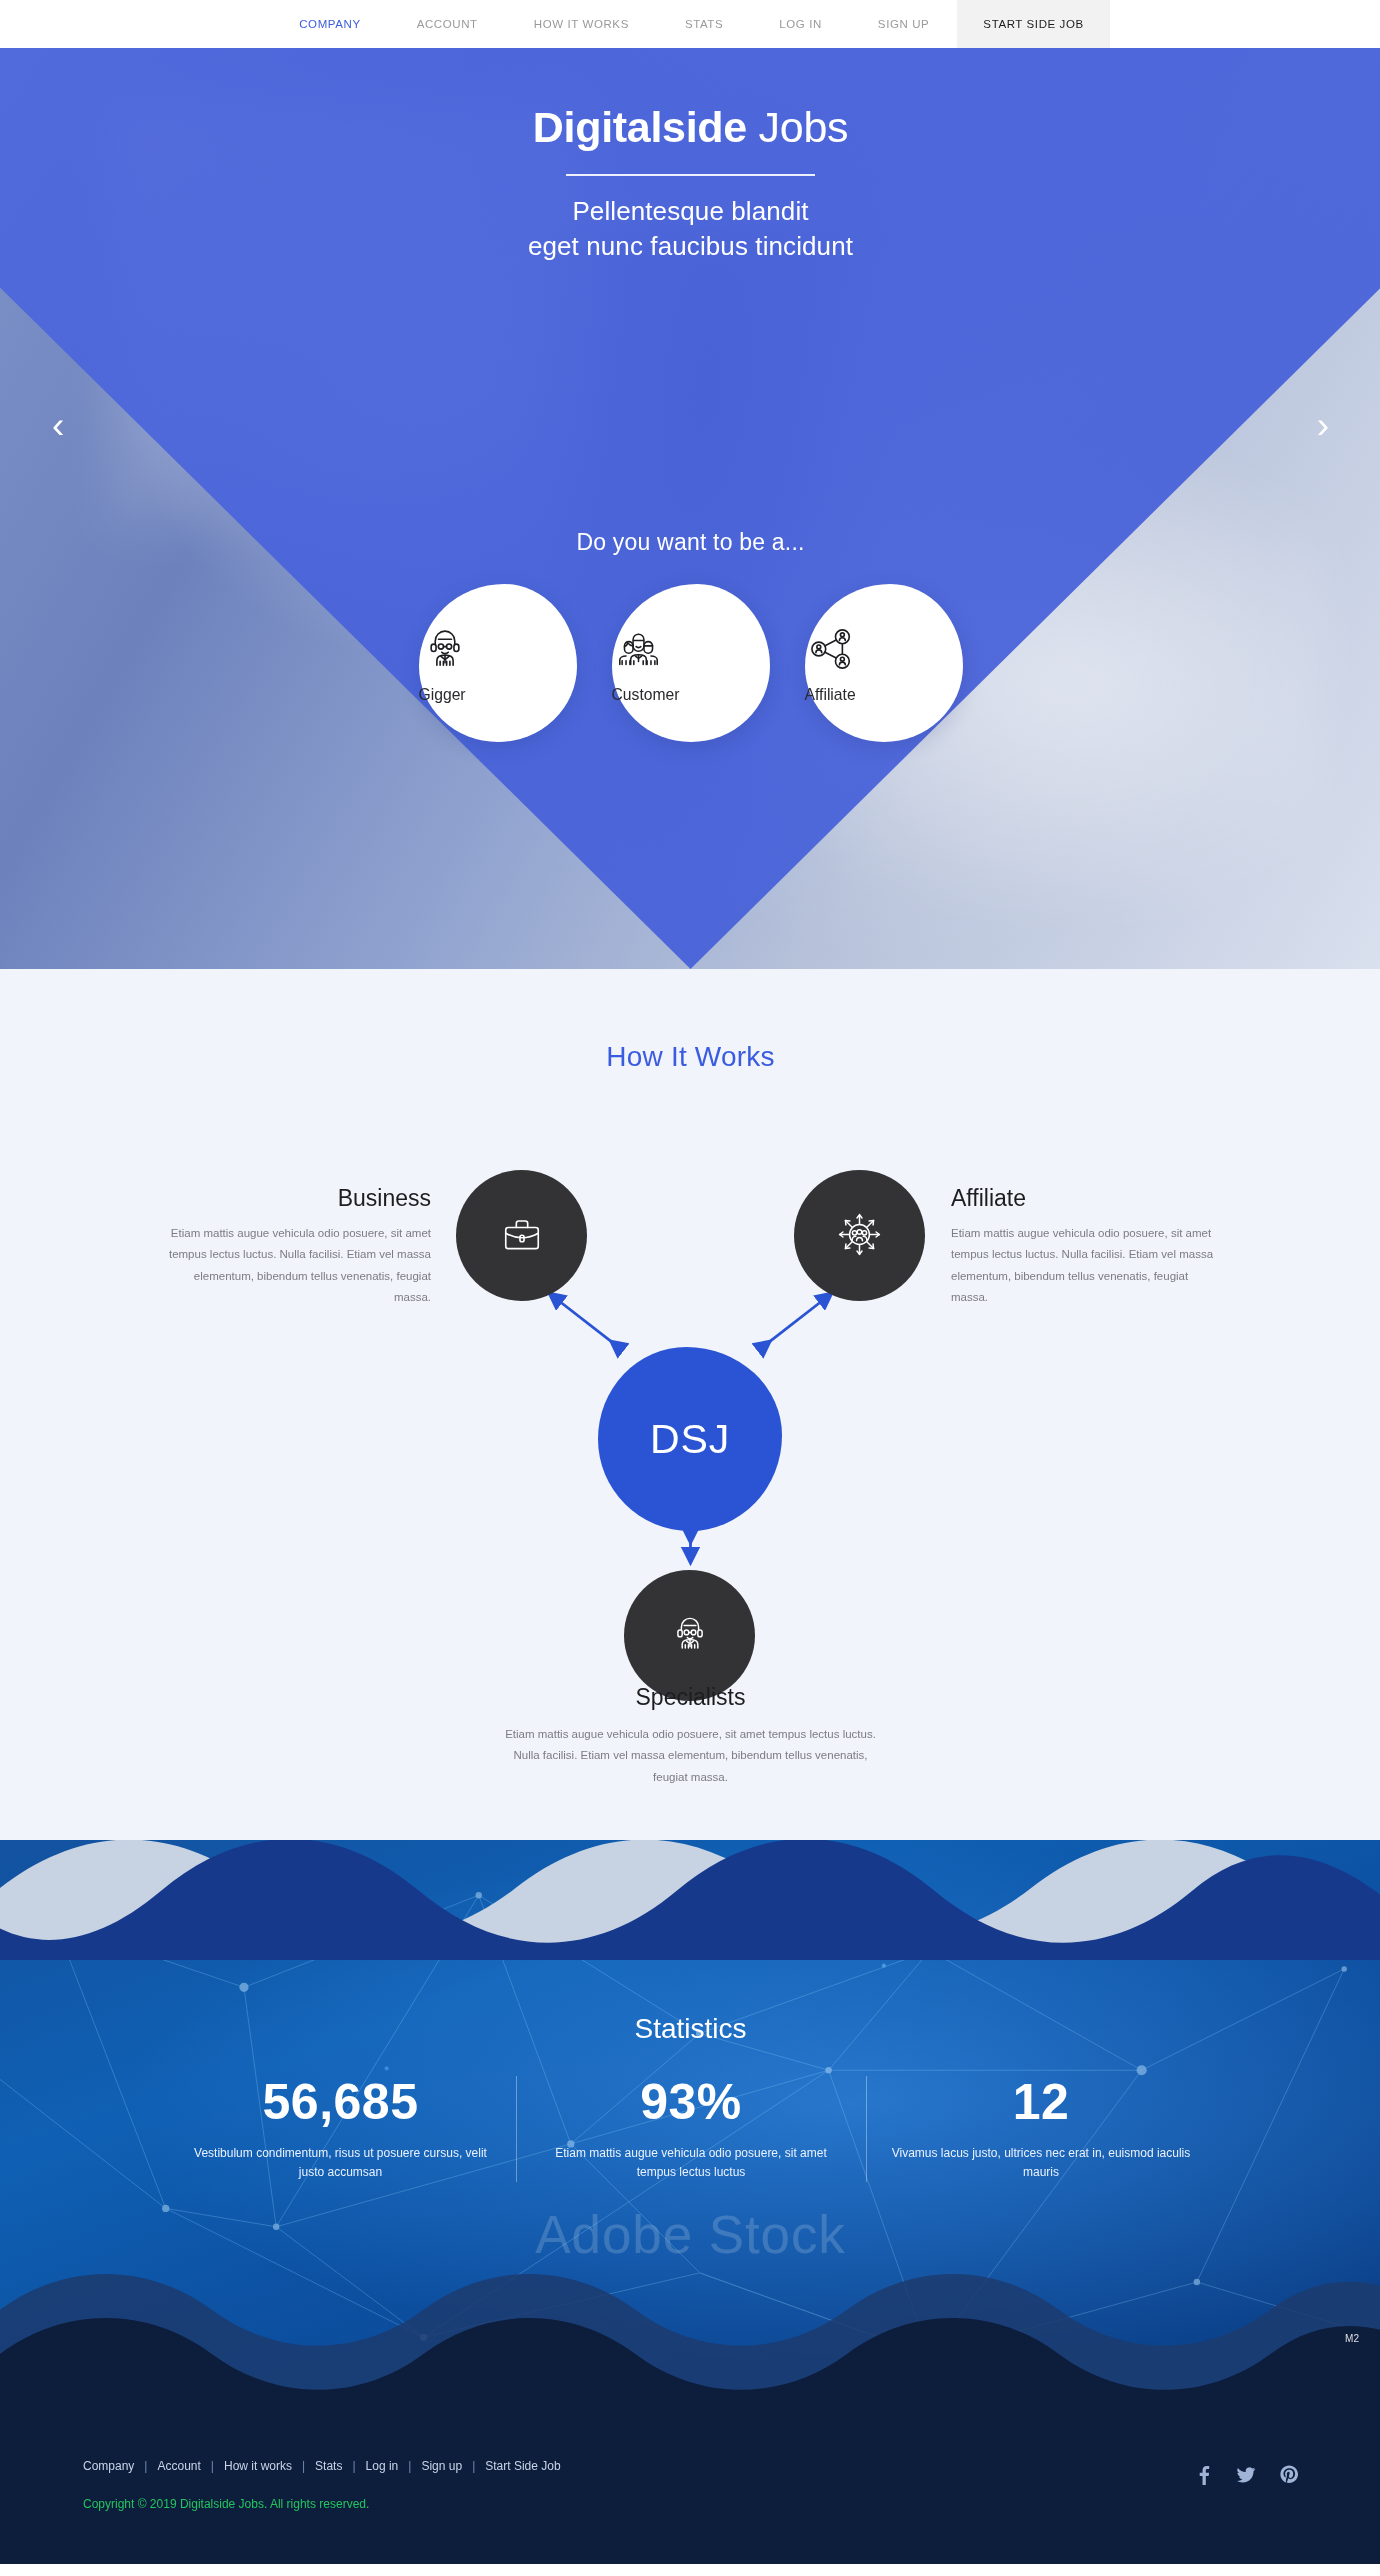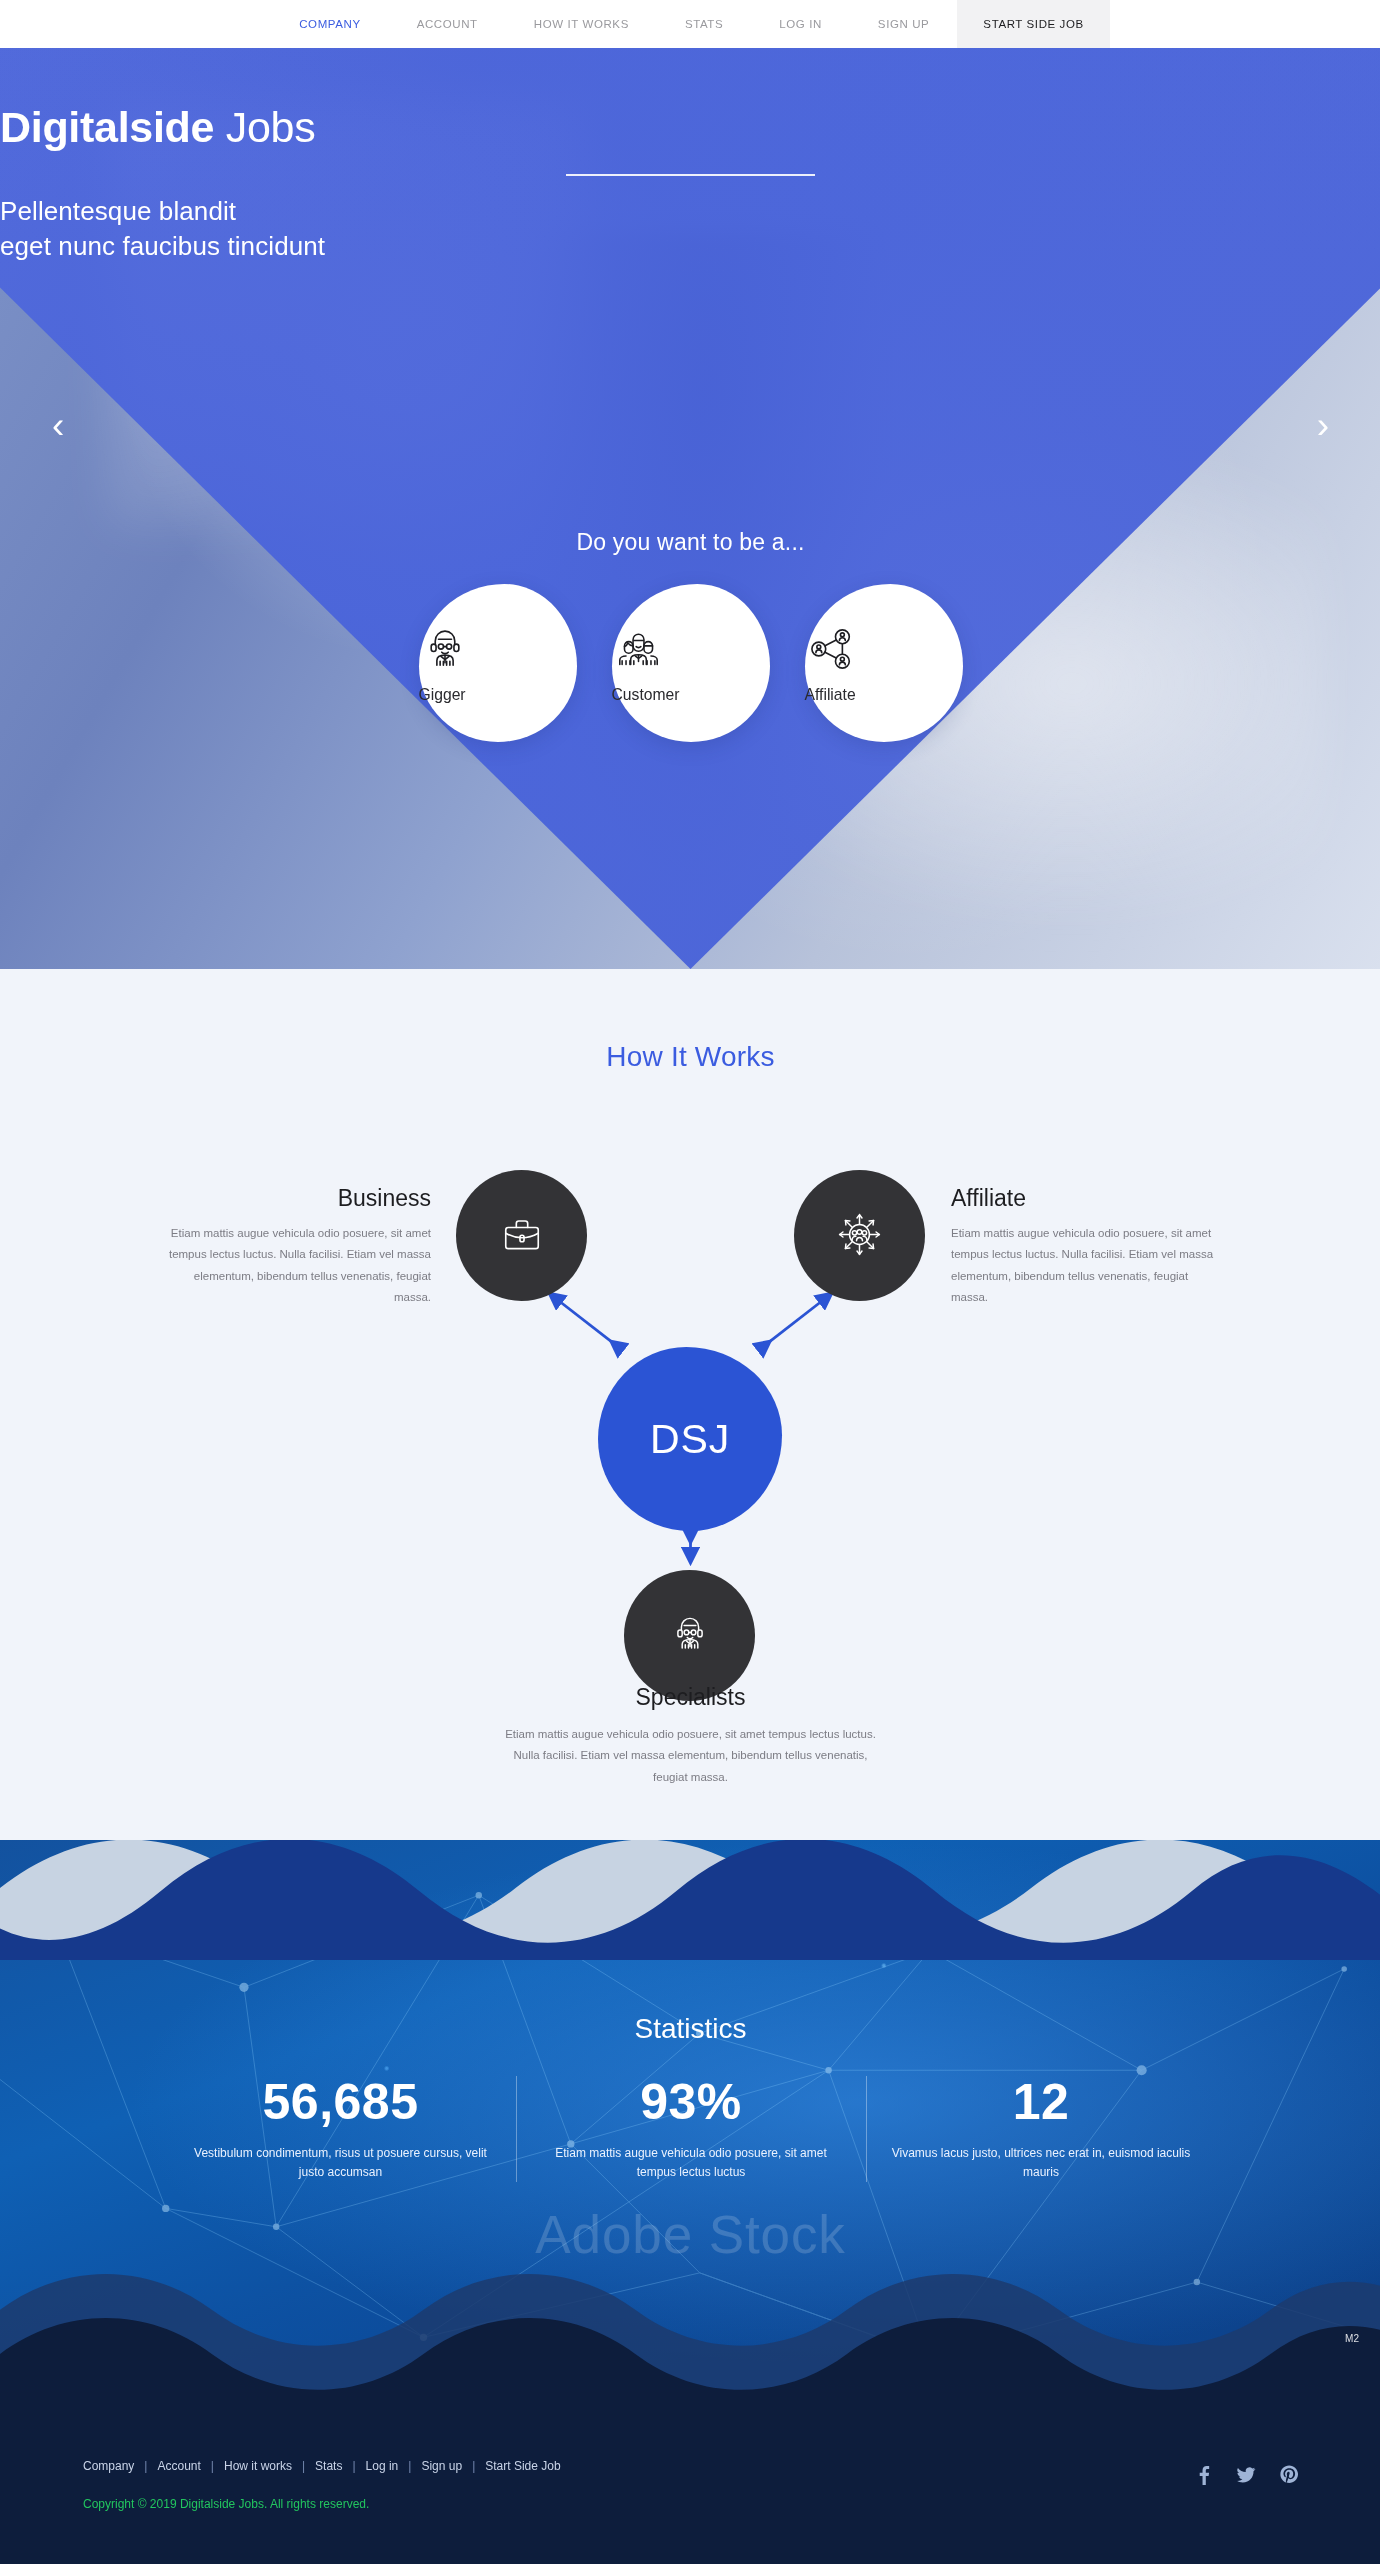--- a/index.html
+++ b/index.html
@@ -85,21 +85,21 @@
     clip-path: polygon(0 0, 100% 0, 100% 26%, 50% 100%, 0 26%);
   }
   .hero-tintband {
     position:absolute; left:0; right:0; top:0; height:26%;
     background: linear-gradient(180deg, rgba(77,102,221,.06), rgba(77,102,221,0));
     pointer-events:none;
   }
 
   .hero-content {
     position: relative; z-index: 5;
-    text-align: left;
+    text-align: center;
     color: #fff;
     padding-top: 57px;
   }
   .hero-title {
     font-size: 43px;
     line-height: 1.05;
     font-weight: 400;
     letter-spacing: -0.3px;
   }
   .hero-title .bold { font-weight: 700; }

